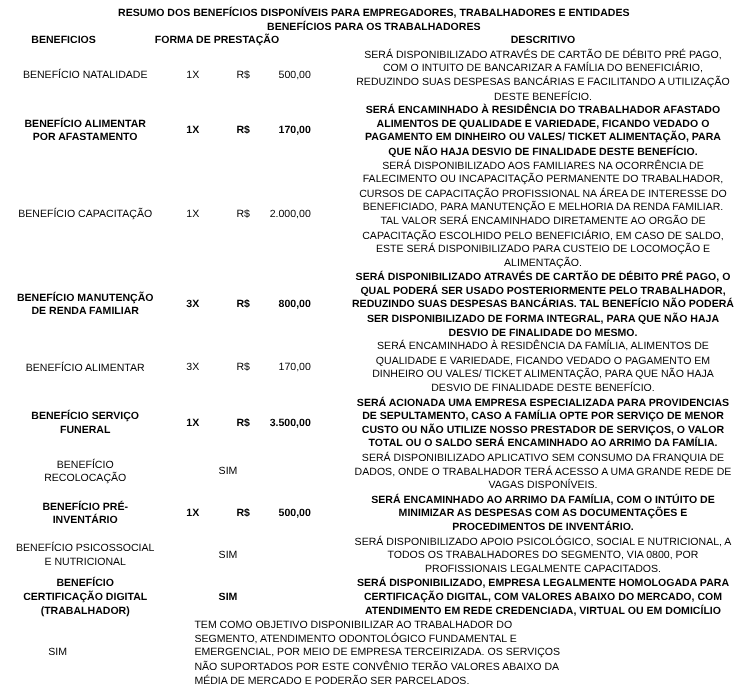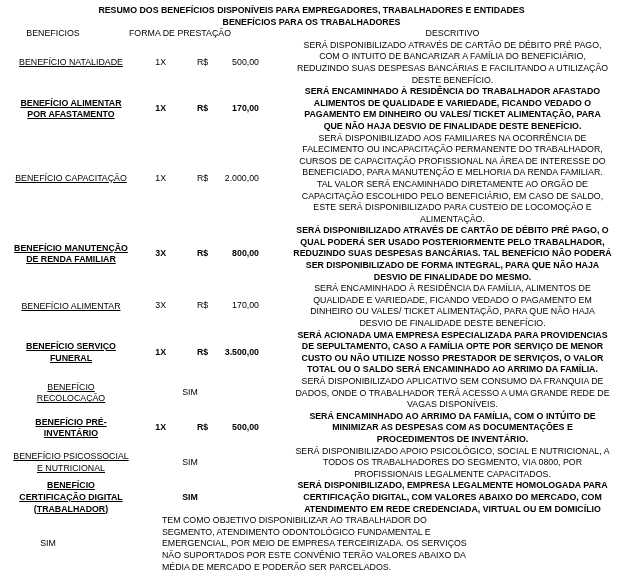--- a/index.html
+++ b/index.html
@@ -19,29 +19,28 @@
   .title, .subtitle {
     text-align: center;
     font-weight: bold;
     white-space: pre;
   }
   .hdr, .row {
     display: grid;
     grid-template-columns: 142px 120px 1fr;
     align-items: center;
   }
-  .hdr { font-weight: normal; }
+  .hdr { font-weight: bold; }
   .hdr .h1 { text-align: center; position: relative; left: -18px; white-space: pre; }
   .hdr .h2 { text-align: left; position: relative; left: -13px; white-space: pre; }
   .hdr .h3 { text-align: center; padding-left: 20px; white-space: pre; }
   .row.bold { font-weight: bold; }
   .cell-name {
     text-align: center;
     white-space: pre;
-    text-decoration: underline;
   }
   .cell-forma {
     position: relative;
     align-self: stretch;
   }
   .qty {
     position: absolute;
     left: 0; width: 24px;
     text-align: right;
     top: 50%; transform: translateY(-50%);

